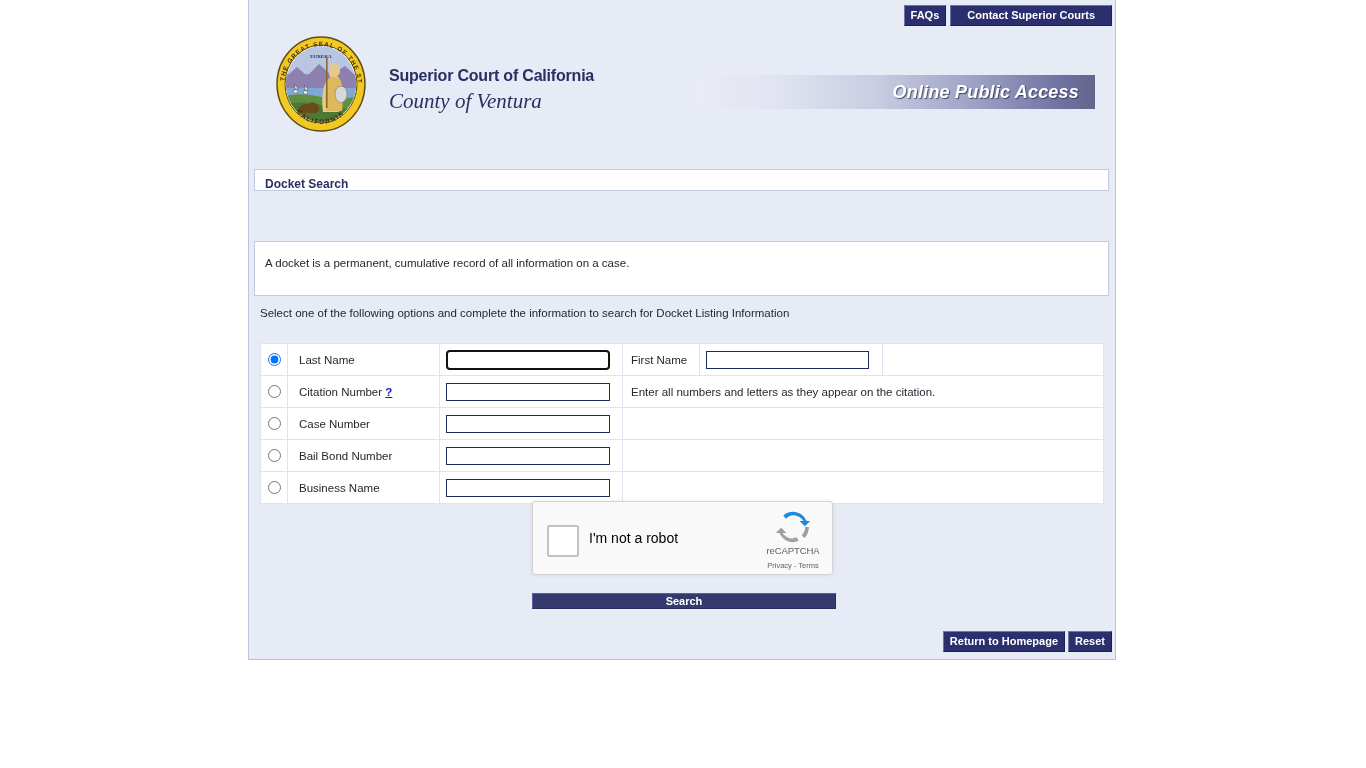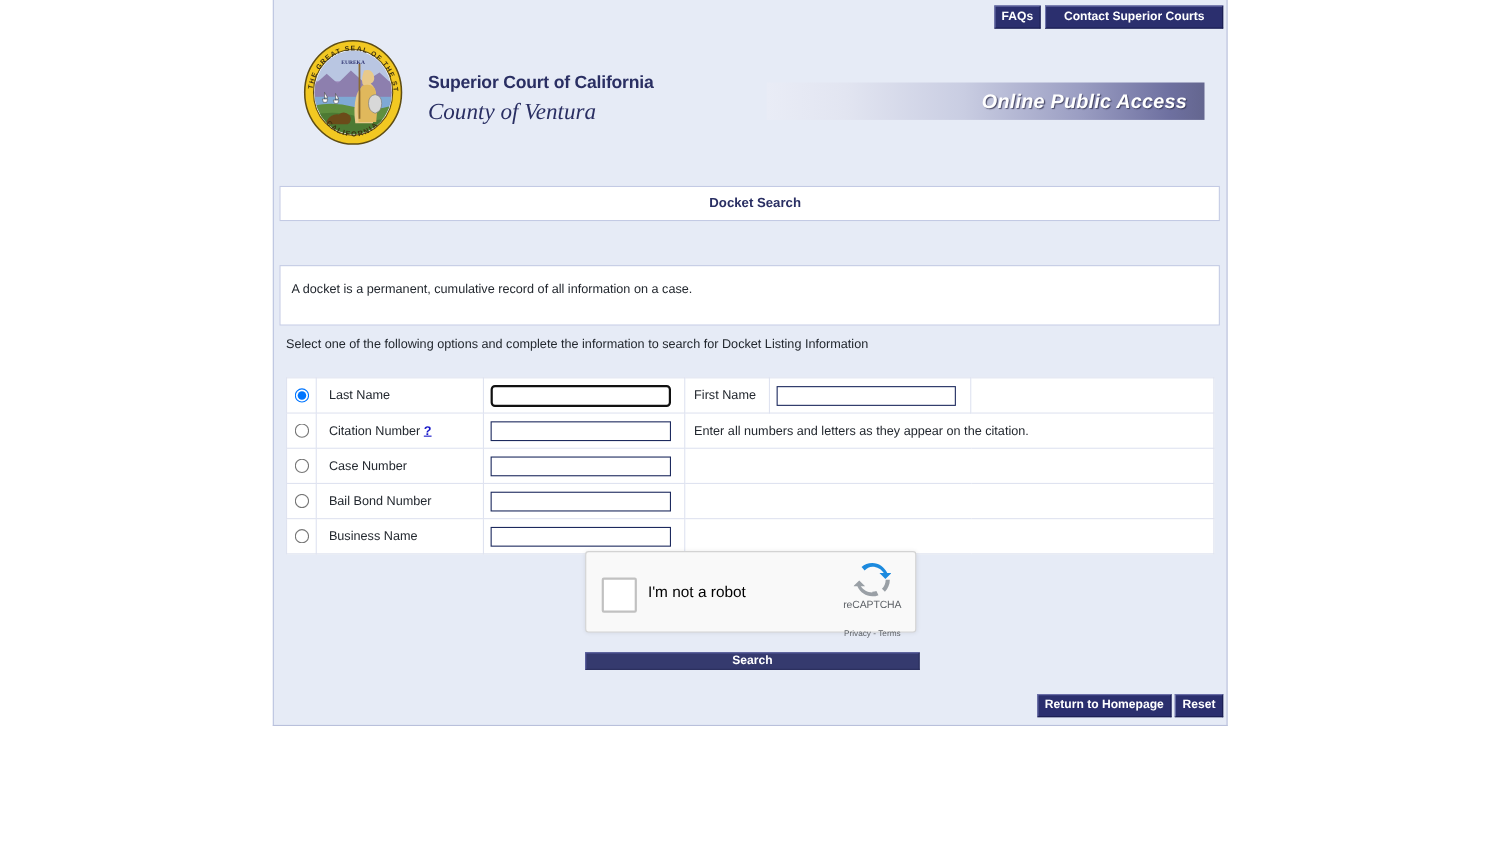--- a/index.html
+++ b/index.html
@@ -114,22 +114,21 @@
   .panel {
     position: absolute;
     background: #ffffff;
     border: 1px solid #c3cae4;
     box-sizing: border-box;
   }
   #title-panel {
     left: 5px;
     top: 169px;
     width: 855px;
-    height: 32px;
-    text-align: center;
+    height: 22px;
   }
   #title-panel .ptext {
     font-size: 12px;
     font-weight: bold;
     color: #2a2f63;
     padding: 7px 0 0 10px;
     font-family: "Liberation Sans", sans-serif;
   }
   #desc-panel {
     left: 5px;
@@ -257,21 +256,21 @@
     font-size: 9.5px;
     color: #5f6368;
     font-family: "Liberation Sans", sans-serif;
     margin-top: 1px;
     letter-spacing: -0.1px;
   }
   .rc-links {
     font-size: 7.5px;
     color: #5f6368;
     font-family: "Liberation Sans", sans-serif;
-    margin-top: 15px;
+    margin-top: 5px;
   }
 
   
   #search-button {
     position: absolute;
     left: 283px;
     top: 593px;
     width: 304px;
     height: 16px;
     background: #353a6e;

